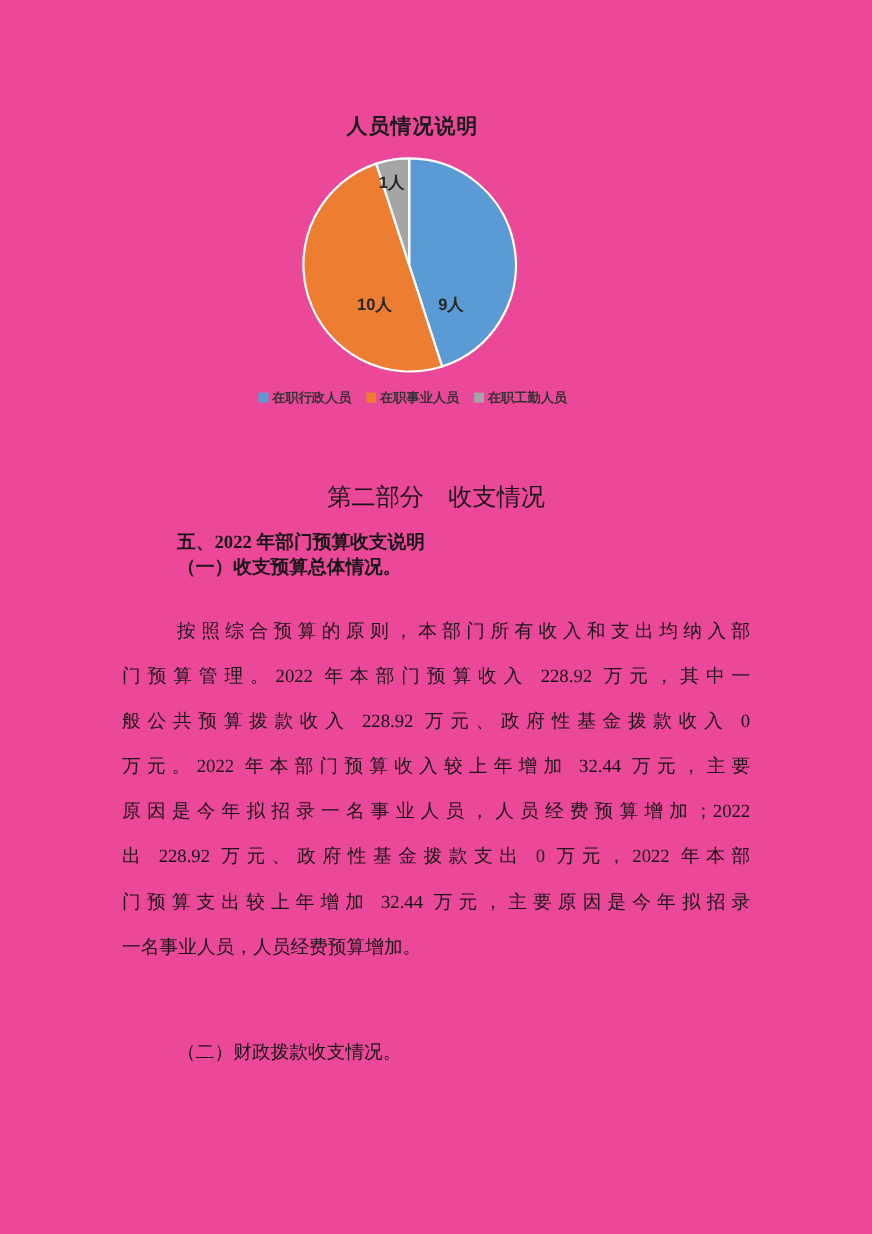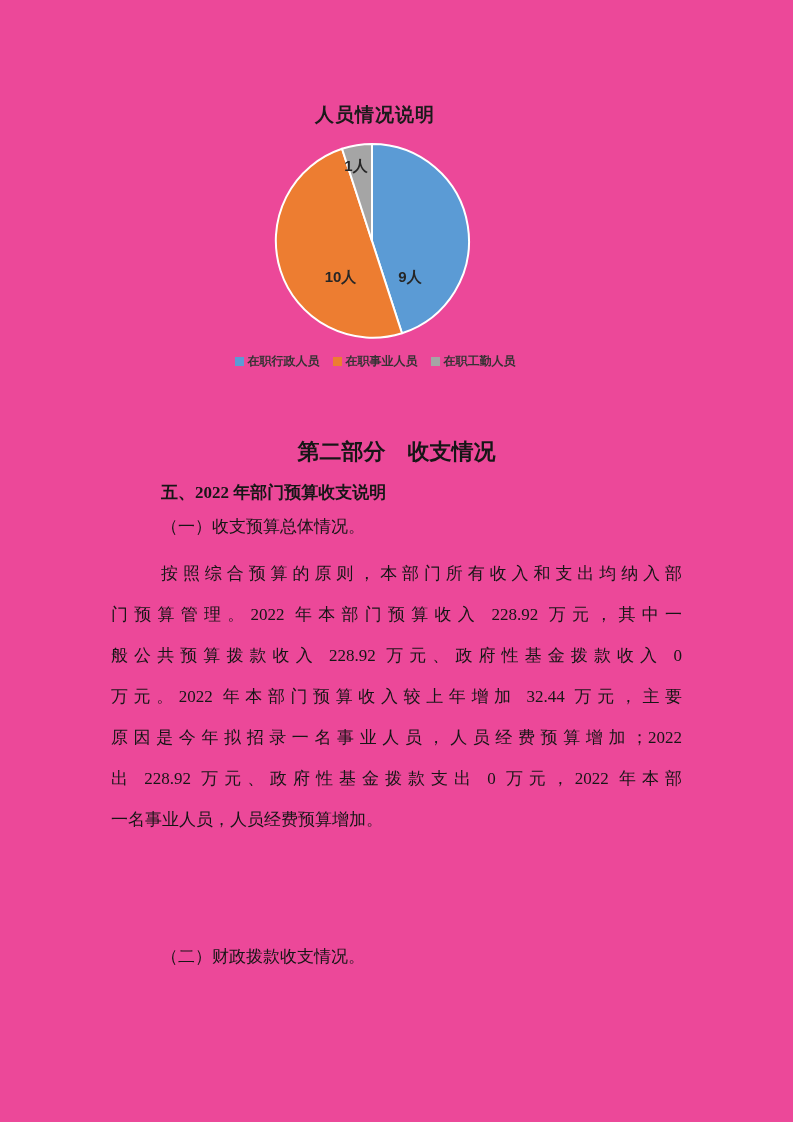--- a/index.html
+++ b/index.html
@@ -68,25 +68,25 @@
     position: absolute;
     left: 111px;
     width: 571px;
     font-size: 17px;
     line-height: 41px;
     color: #161616;
   }
   .h-center {
     top: 431px;
     text-align: center;
-    font-weight: bold;
+    font-weight: normal;
     font-size: 22px;
   }
   .h-sub    { top: 472px; padding-left: 50px; font-weight: bold; }
-  .h-item1  { top: 506px; padding-left: 50px; font-weight: normal; }
+  .h-item1  { top: 495px; padding-left: 50px; font-weight: bold; }
   .h-item2  { top: 936px; padding-left: 50px; font-weight: normal; }
   .para1    { top: 553px; }
   .para2    { top: 969px; }
   .bodyline {
     height: 41px;
     text-align: justify;
     text-align-last: justify;
   }
   .bodyline.first { text-indent: 50px; }
   .bodyline.last  { text-align-last: left; }
@@ -130,19 +130,20 @@
 
   <div class="doc h-item1">（一）收支预算总体情况。</div>
 
   <div class="doc para1">
     <div class="bodyline first">按照综合预算的原则，本部门所有收入和支出均纳入部</div>
     <div class="bodyline">门预算管理。2022 年本部门预算收入 228.92 万元，其中一</div>
     <div class="bodyline">般公共预算拨款收入 228.92 万元、政府性基金拨款收入 0</div>
     <div class="bodyline">万元。2022 年本部门预算收入较上年增加 32.44 万元，主要</div>
     <div class="bodyline">原因是今年拟招录一名事业人员，人员经费预算增加；2022</div>
     <div class="bodyline">出 228.92 万元、政府性基金拨款支出 0 万元，2022 年本部</div>
+    <div class="bodyline">门预算支出较上年增加 32.44 万元，主要原因是今年拟招录</div>
     <div class="bodyline last">一名事业人员，人员经费预算增加。</div>
   </div>
 
   <div class="doc h-item2">（二）财政拨款收支情况。</div>
 
 
 </div>
 
 </body></html>

